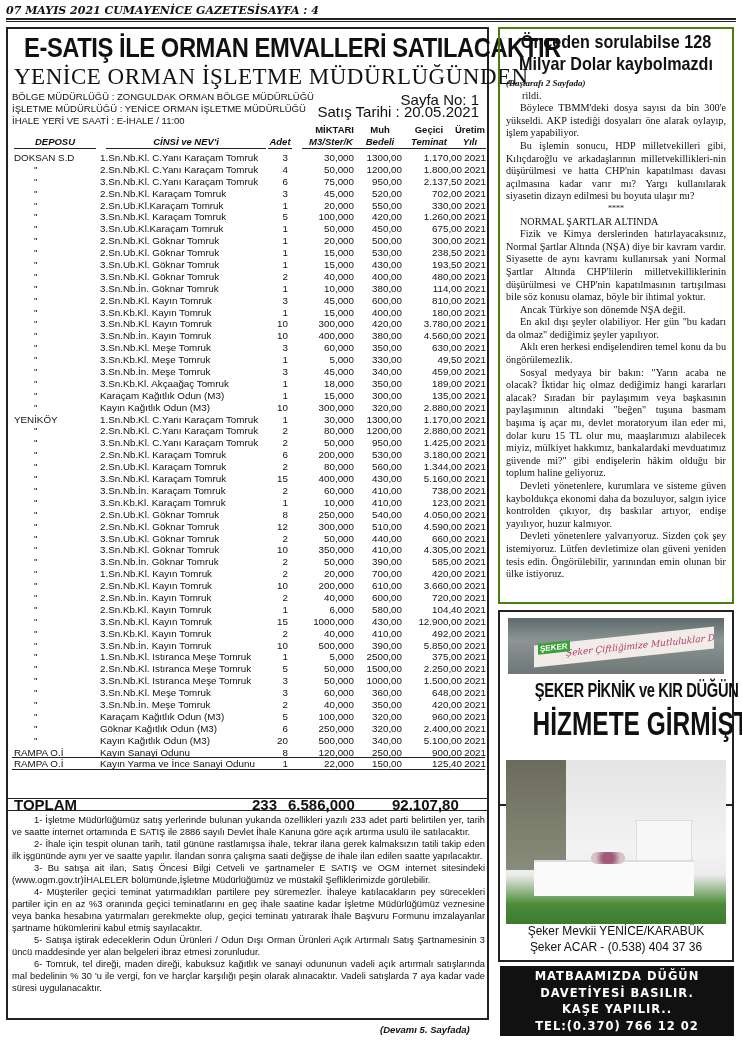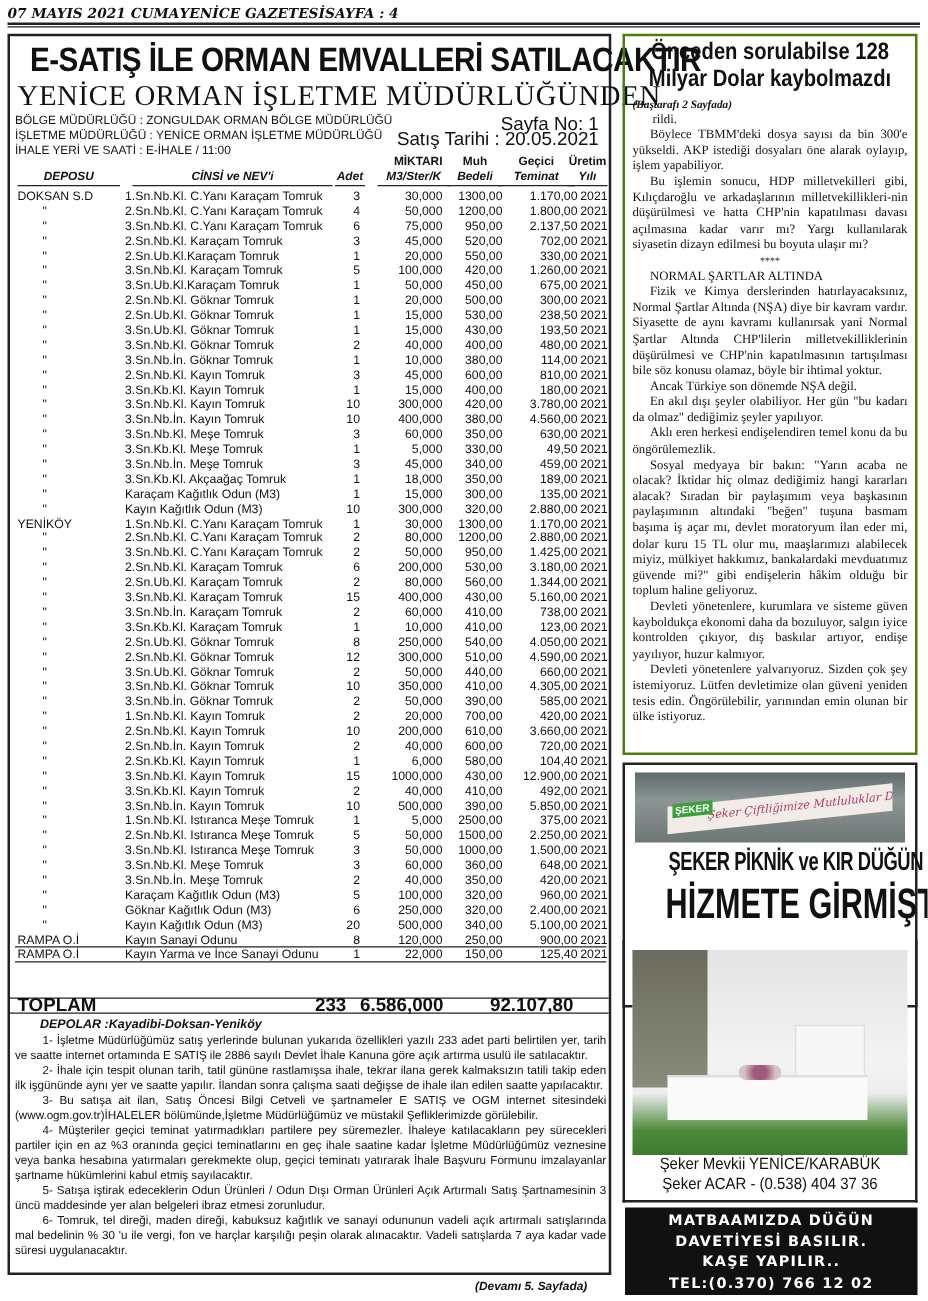--- a/index.html
+++ b/index.html
@@ -569,21 +569,20 @@
     </div>
 
   <div class="total">
     <span style="left:6px">TOPLAM</span>
     <span style="left:244px;width:32px;text-align:left">233</span>
     <span style="left:280px;width:66px;text-align:right">6.586,000</span>
     <span style="left:384px;width:70px;text-align:left">92.107,80</span>
   </div>
 
   <div class="notes">
-    <div class="dep">DEPOLAR :Kayadibi-Doksan-Yeniköy</div>
     <p>1- İşletme Müdürlüğümüz satış yerlerinde bulunan yukarıda özellikleri yazılı 233 adet parti belirtilen yer, tarih ve saatte internet ortamında E SATIŞ ile  2886 sayılı Devlet İhale Kanuna göre açık artırma usulü  ile satılacaktır.</p>
     <p>2- İhale için tespit olunan tarih, tatil gününe rastlamışsa ihale, tekrar ilana gerek kalmaksızın tatili takip eden ilk işgününde aynı yer ve saatte yapılır. İlandan sonra çalışma saati değişse de ihale ilan edilen saatte yapılacaktır.</p>
     <p>3- Bu satışa ait ilan, Satış Öncesi Bilgi Cetveli ve şartnameler E SATIŞ ve OGM internet sitesindeki (www.ogm.gov.tr)İHALELER bölümünde,İşletme Müdürlüğümüz ve müstakil Şefliklerimizde görülebilir.</p>
     <p>4- Müşteriler geçici teminat yatırmadıkları partilere pey süremezler. İhaleye katılacakların pey sürecekleri partiler için en az %3 oranında geçici teminatlarını en geç ihale saatine kadar İşletme Müdürlüğümüz veznesine veya banka hesabına yatırmaları gerekmekte olup, geçici teminatı yatırarak İhale Başvuru Formunu imzalayanlar şartname hükümlerini kabul etmiş sayılacaktır.</p>
     <p>5- Satışa iştirak edeceklerin Odun Ürünleri / Odun Dışı Orman Ürünleri Açık Artırmalı Satış Şartnamesinin 3 üncü maddesinde yer alan belgeleri ibraz etmesi zorunludur.</p>
     <p>6- Tomruk, tel direği, maden direği, kabuksuz kağıtlık ve sanayi odununun vadeli açık artırmalı satışlarında mal bedelinin % 30 'u ile vergi, fon ve harçlar karşılığı peşin olarak alınacaktır. Vadeli satışlarda 7 aya kadar vade süresi uygulanacaktır.</p>
   </div>
 </div>
 <div class="devam">(Devamı 5. Sayfada)</div>
 

